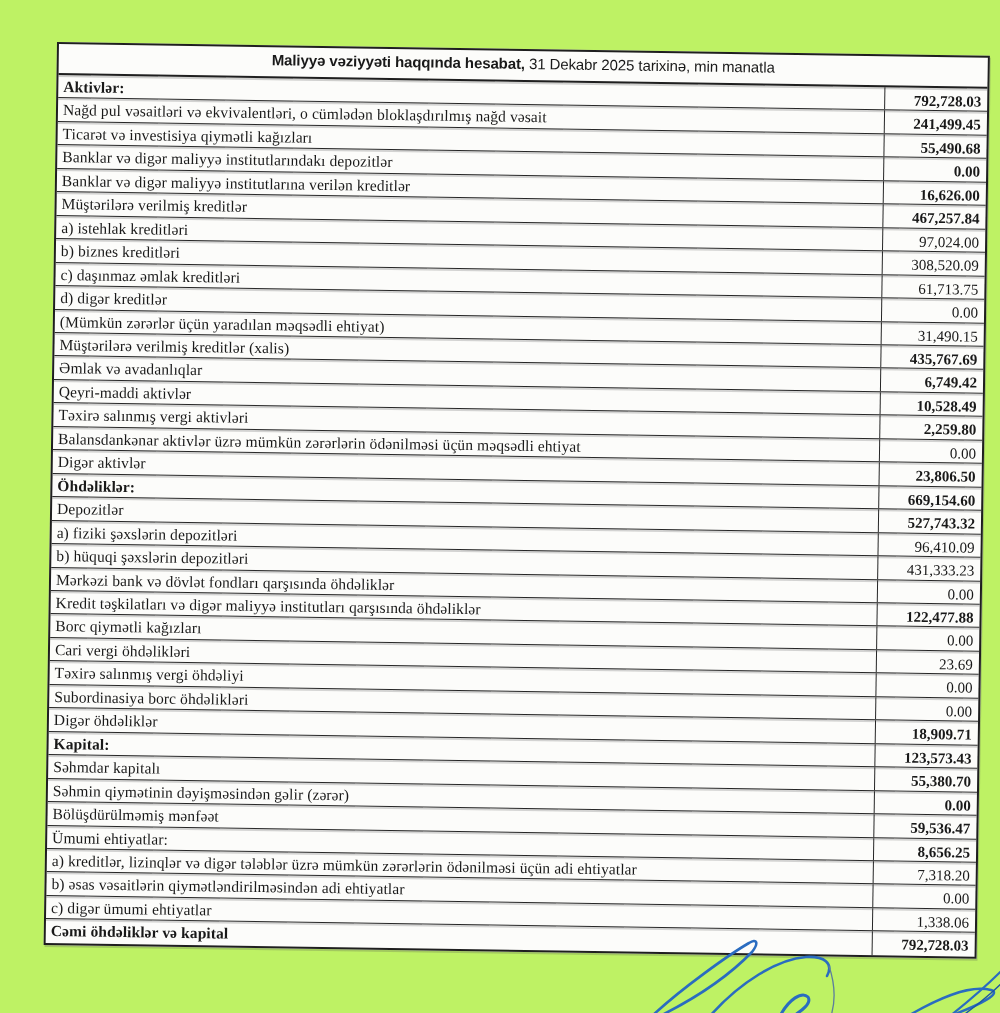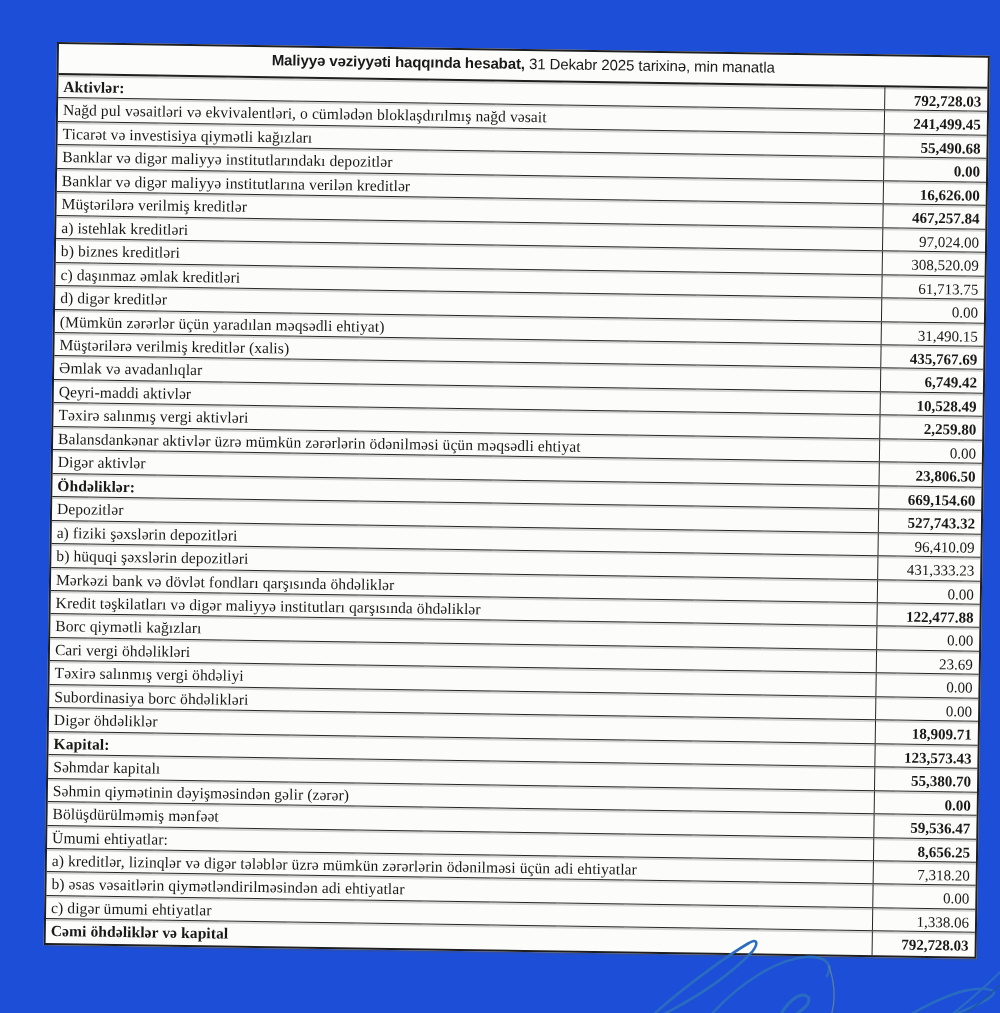--- a/index.html
+++ b/index.html
@@ -4,21 +4,21 @@
 <style>
   html,body{margin:0;padding:0;}
   body{
     width:1000px;height:1013px;
     background:#fdfdfc;
     overflow:hidden;
     position:relative;
     font-family:"Liberation Serif",serif;
     color:#191919;
   }
-  .sheet{position:absolute;inset:0;background:#1d4ed8;}
+  .sheet{position:absolute;inset:0;background:#bef264;}
   .fin-table{
     position:absolute;left:57px;top:42px;width:933px;
     border:2px solid #1f1f1f;
     background:#fcfcfa;
     transform:rotate(0.85deg);
     transform-origin:0 0;
     box-sizing:border-box;
     box-shadow:1px 2px 0 rgba(80,80,80,.25);
   }
   .title-row{

